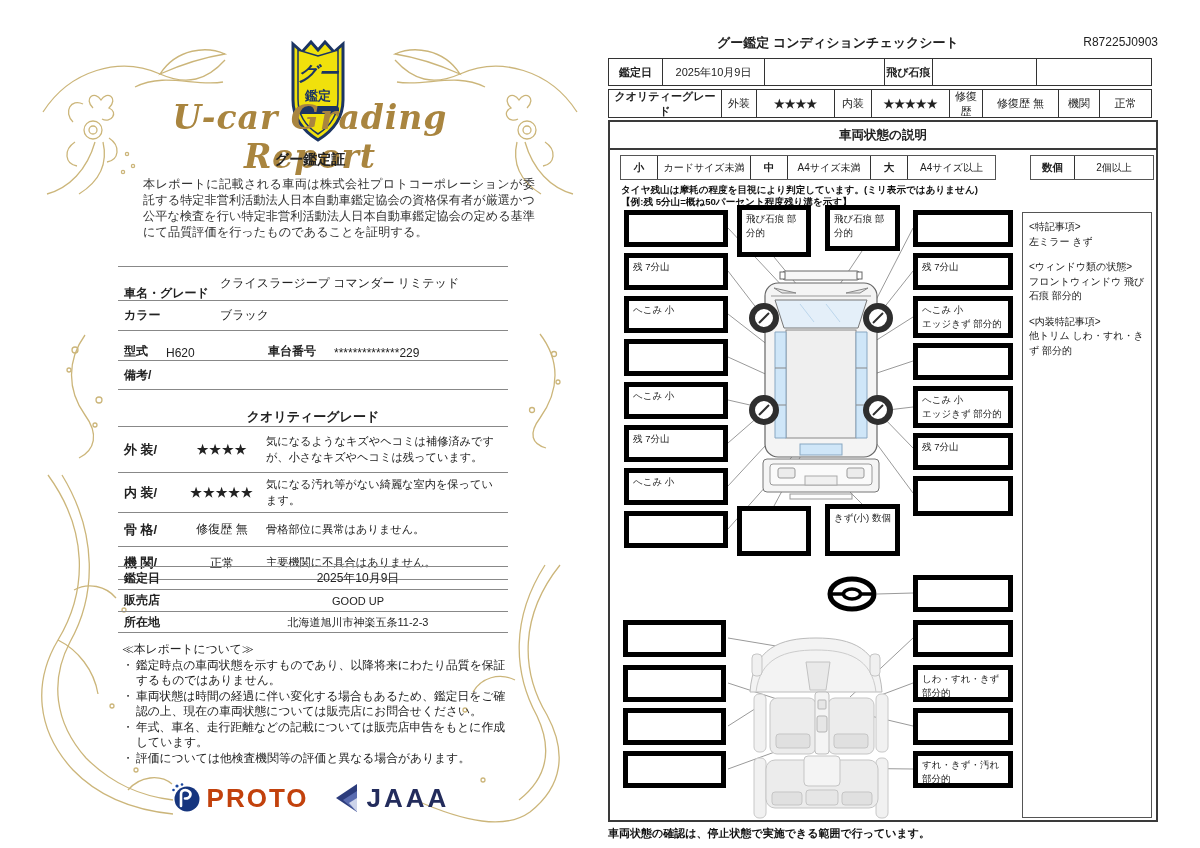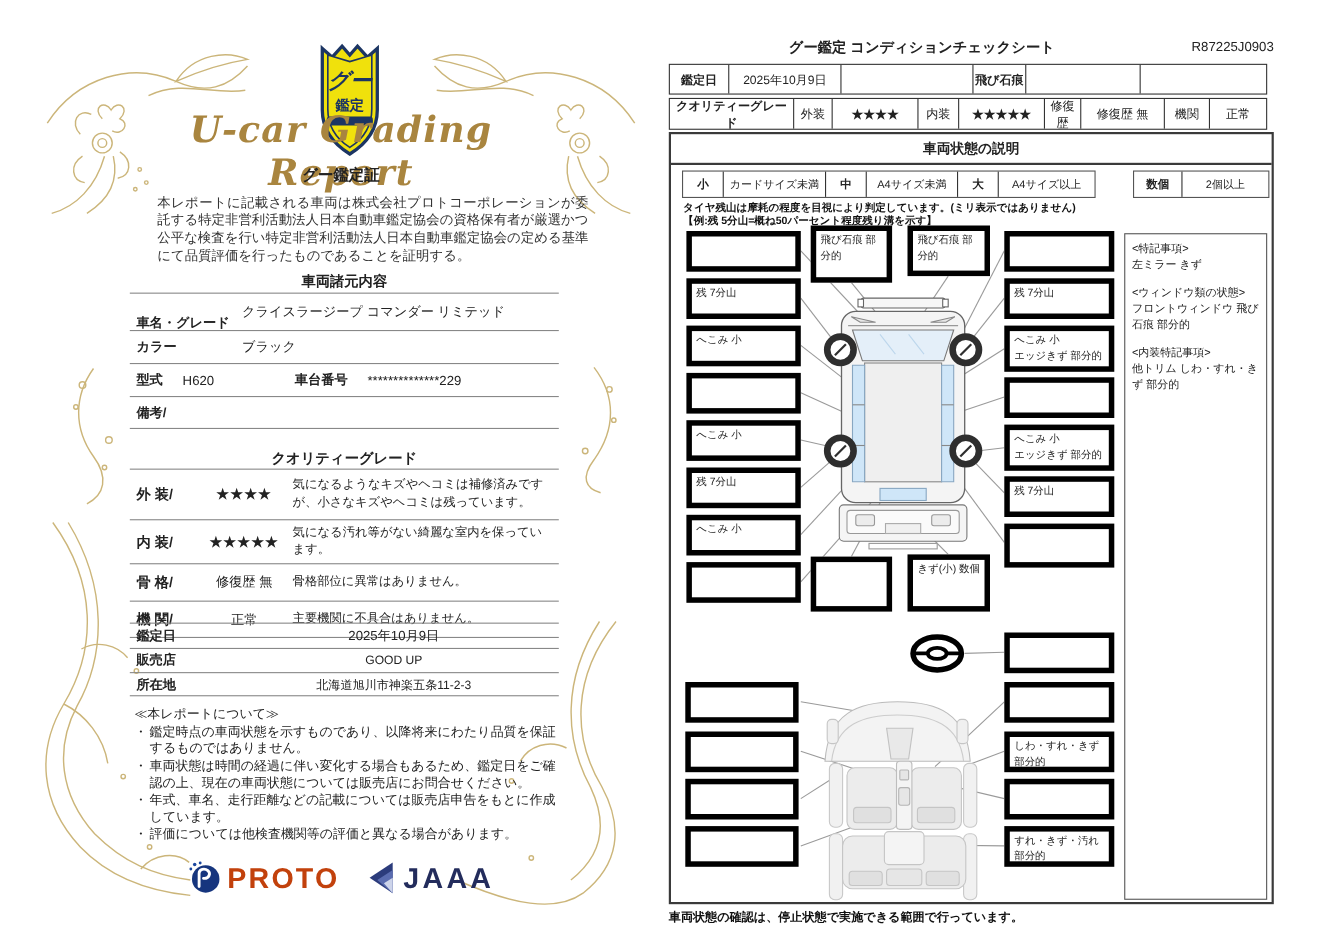--- a/index.html
+++ b/index.html
@@ -126,32 +126,31 @@
     <text x="29" y="44" text-anchor="middle" font-size="20" font-weight="bold" fill="#1c3563" font-family="Liberation Sans, sans-serif" font-style="italic">グー</text>
     <text x="29" y="64" text-anchor="middle" font-size="13" font-weight="bold" fill="#1c3563" font-family="Liberation Sans, sans-serif">鑑定</text>
     <rect x="8" y="70" width="42" height="8" rx="3" fill="#1c3563"></rect>
   </svg>
 
   <div class="abs lp-title ctr" style="left:110px;top:98px;width:400px;">U-car Grading Report</div>
   <div class="abs lp-sub ctr" style="left:110px;top:151px;width:400px;">グー鑑定証</div>
 
   <div class="abs lp-intro" style="left:118px;top:177px;width:392px;">本レポートに記載される車両は株式会社プロトコーポレーションが委託する特定非営利活動法人日本自動車鑑定協会の資格保有者が厳選かつ公平な検査を行い特定非営利活動法人日本自動車鑑定協会の定める基準にて品質評価を行ったものであることを証明する。</div>
 
-  <div class="abs sec-title ctr" style="left:118px;top:247px;width:390px;">車両諸元内容</div>
 
   <div class="abs" style="left:118px;top:266px;width:390px;">
     <div class="trow" style="height:34px;">
       <span class="tl" style="width:96px;margin-top:20px;">車名・グレード</span>
       <span class="tv">クライスラージープ コマンダー リミテッド</span>
     </div>
     <div class="trow" style="height:30px;">
       <span class="tl" style="width:96px;">カラー</span>
       <span class="tv">ブラック</span>
     </div>
-    <div class="trow" style="height:30px;">
+    <div class="trow" style="height:30px;align-items:flex-end;">
       <span class="tl" style="width:42px;">型式</span>
       <span class="tv" style="width:102px;">H620</span>
       <span class="tl" style="width:66px;">車台番号</span>
       <span class="tv">**************229</span>
     </div>
     <div class="trow last" style="height:30px;">
       <span class="tl">備考/</span>
     </div>
   </div>
 

